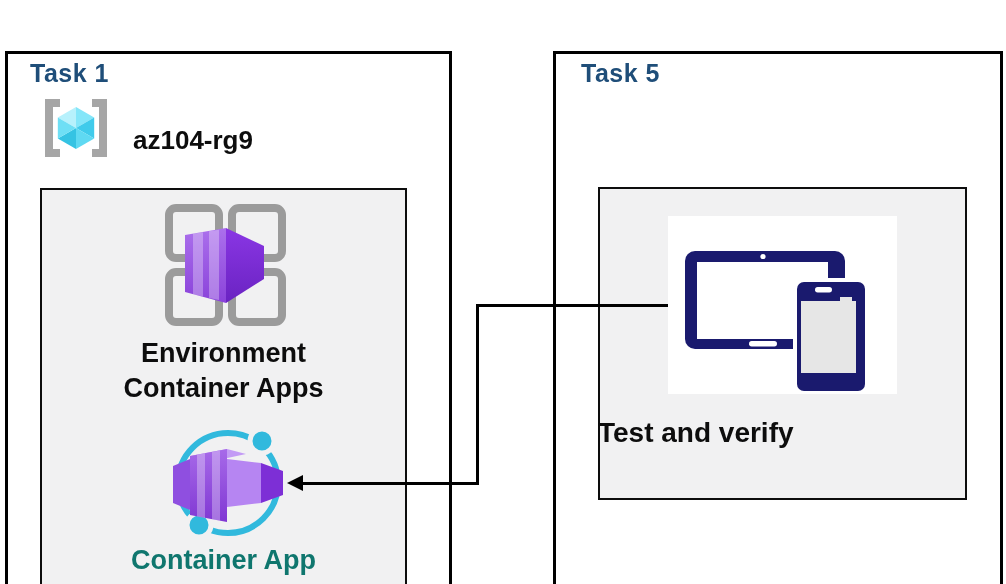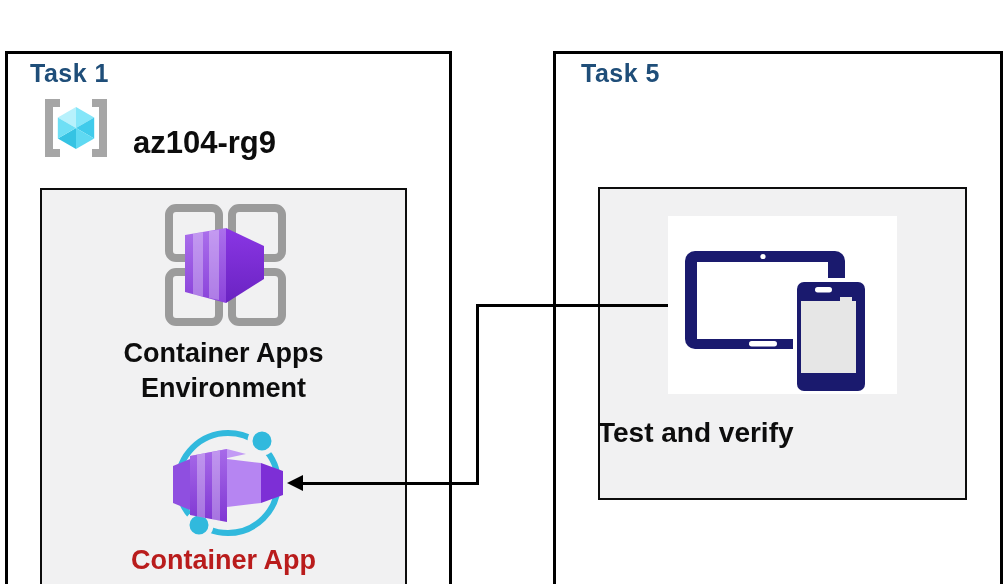--- a/index.html
+++ b/index.html
@@ -13,27 +13,27 @@
   .box-task2{left:553px;top:5px;width:450px;height:577px;}
   .inner-box{position:absolute;background:#f1f1f2;border:2px solid #0d0d0d;box-sizing:border-box;}
   .inner-task1{left:40px;top:142px;width:367px;height:414px;}
   .inner-task2{left:598px;top:141px;width:369px;height:313px;}
   .task-title{
     position:absolute;font-size:25px;font-weight:700;color:#1F4E79;letter-spacing:0.5px;
   }
   .title-1{left:30px;top:13px;}
   .title-2{left:581px;top:13px;}
   .rg-icon{position:absolute;left:38px;top:51px;width:76px;height:62px;}
-  .rg-label{position:absolute;left:133px;top:79px;font-size:31px;font-weight:700;color:#0d0d0d;}
+  .rg-label{position:absolute;left:133px;top:79px;font-size:26px;font-weight:700;color:#0d0d0d;}
   .env-icon{position:absolute;left:163px;top:156px;width:125px;height:126px;}
   .env-label{position:absolute;left:40px;top:290px;width:367px;text-align:center;
     font-size:27px;line-height:35px;font-weight:700;color:#0d0d0d;}
   .app-icon{position:absolute;left:170px;top:380px;width:120px;height:115px;}
   .app-label{position:absolute;left:40px;top:499px;width:367px;text-align:center;
-    font-size:27px;font-weight:700;color:#b91c1c;}
+    font-size:27px;font-weight:700;color:#0f766e;}
   .device-card{position:absolute;left:668px;top:170px;width:229px;height:178px;background:#ffffff;}
   .device-card svg{display:block;width:229px;height:178px;}
   .test-label{position:absolute;left:598px;top:371px;width:369px;text-align:left;
     font-size:28px;font-weight:700;color:#0d0d0d;}
   .conn{position:absolute;background:#000000;}
   .conn-h1{left:476px;top:258px;width:192px;height:3px;}
   .conn-v{left:476px;top:258px;width:3px;height:181px;}
   .conn-h2{left:301px;top:436px;width:178px;height:3px;}
   .arrowhead{
     position:absolute;left:287px;top:429px;width:0;height:0;
@@ -81,22 +81,22 @@
       <rect x="69" y="6" width="50" height="50" rx="7"></rect>
       <rect x="6" y="70" width="50" height="50" rx="7"></rect>
       <rect x="69" y="70" width="50" height="50" rx="7"></rect>
     </g>
     <polygon points="63,26 101,44 101,77 63,101" fill="url(#envSide)"></polygon>
     <polygon points="22,33 63,26 63,101 22,90" fill="url(#envFront)"></polygon>
     <polygon points="30,31.8 40,30.2 40,94.5 30,92.3" fill="#ffffff" opacity="0.3"></polygon>
     <polygon points="46,29.3 56,27.7 56,98 46,96" fill="#ffffff" opacity="0.3"></polygon>
   </svg>
   <div class="env-label">
+    <div>Environment</div>
     <div>Container Apps</div>
-    <div>Environment</div>
   </div>
 
   <svg class="app-icon" viewBox="0 0 120 115" aria-hidden="true">
     <defs>
       <linearGradient id="appFront" x1="0" y1="0" x2="0" y2="1">
         <stop offset="0" stop-color="#a76ae9"></stop>
           <stop offset="1" stop-color="#8037d3"></stop>
       </linearGradient>
     </defs>
     <circle cx="58" cy="57" r="50" fill="none" stroke="#31b9dd" stroke-width="6"></circle>

